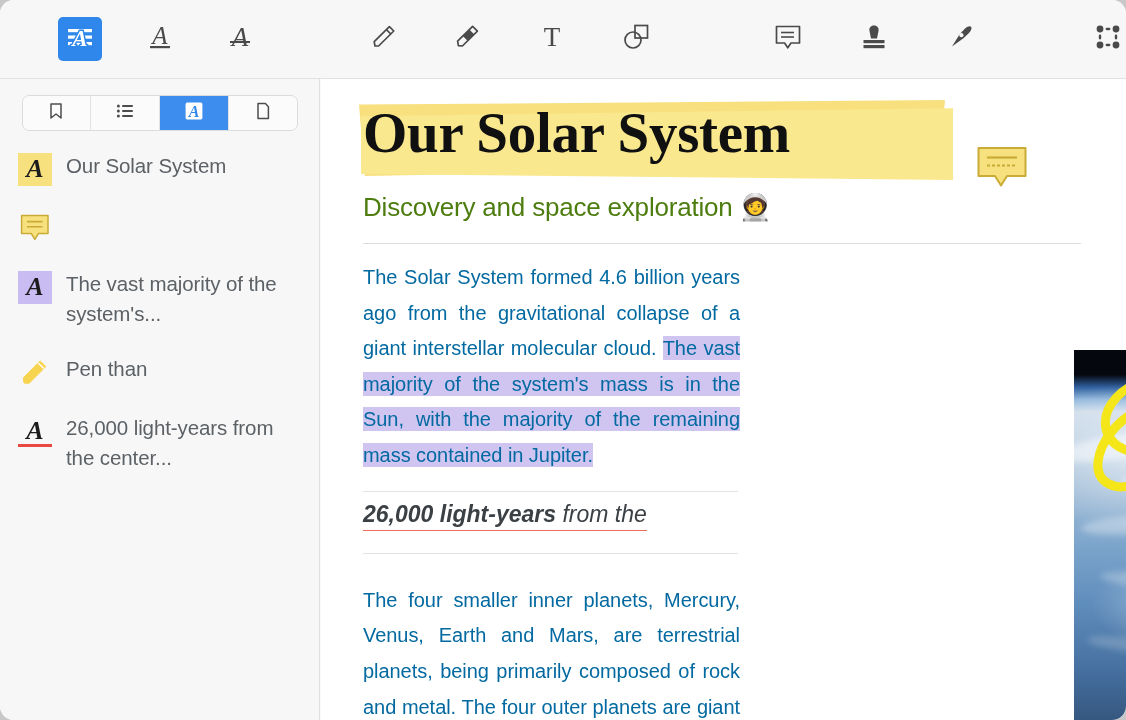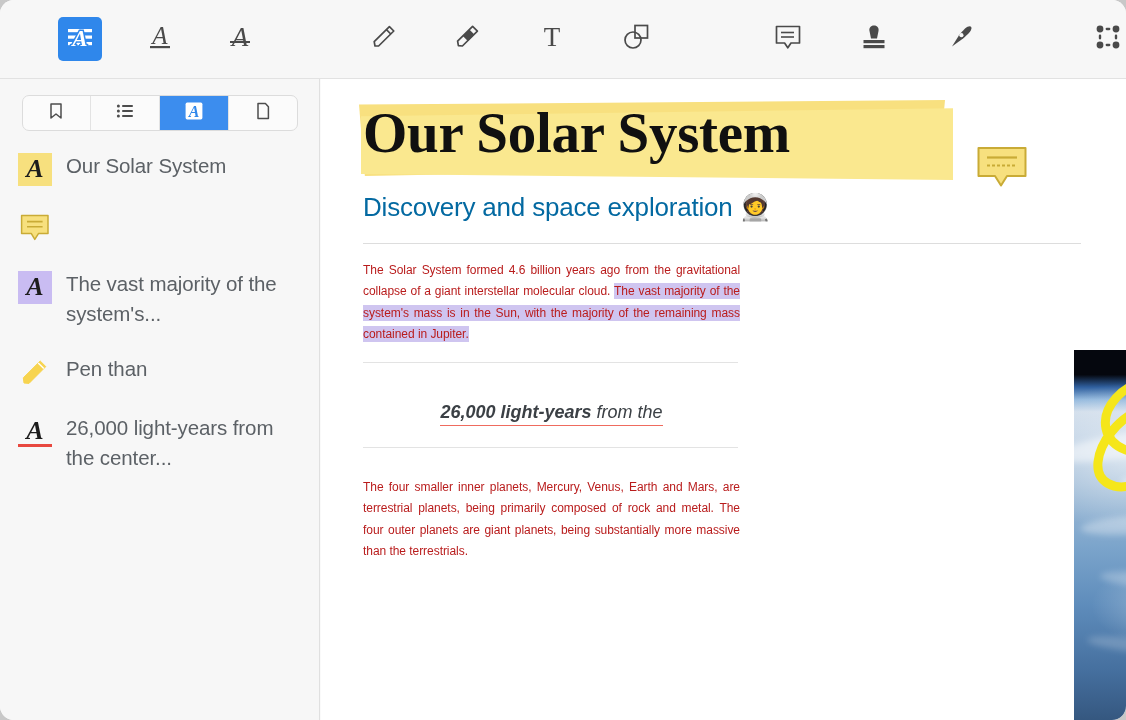--- a/index.html
+++ b/index.html
@@ -157,21 +157,21 @@
     font-weight: bold;
     font-size: 57px;
     color: #101010;
     letter-spacing: -0.3px;
     white-space: nowrap;
   }
 
   #doc-subtitle {
     margin: 10px 16px 0 42px;
     font-size: 26px;
-    color: #0369a1;
+    color: #4d7c0f;
     letter-spacing: -0.2px;
   }
   .emoji { font-size: 26px; }
 
   .doc-rule {
     margin: 20px 0 0 42px;
     width: 718px; height: 1px;
     background: #dddddd;
   }
   .col-rule {
@@ -184,39 +184,39 @@
     position: relative;
     margin-top: 16px;
     padding: 0 0 0 42px;
   }
 
   .doc-col {
     width: 377px;
   }
 
   .doc-para {
-    font-size: 12px;
+    font-size: 20px;
     line-height: 1.78;
-    color: #b91c1c;
+    color: #0369a1;
     text-align: justify;
     letter-spacing: -0.05px;
   }
   .hl-purple-text {
     background: #cfc5f0;
     padding: 1px 0;
     box-decoration-break: clone;
     -webkit-box-decoration-break: clone;
   }
 
   #blockquote {
-    margin-top: 32px;
+    margin-top: 0;
     width: 377px;
-    text-align: center;
+    text-align: left;
     font-style: italic;
-    font-size: 18px;
+    font-size: 23px;
     line-height: 1.92;
     color: #3b4045;
   }
   #blockquote .q-line {
     display: block;
     position: relative;
   }
   #blockquote .q-underline {
     border-bottom: 1.6px solid #ef6b5e;
     display: inline;

